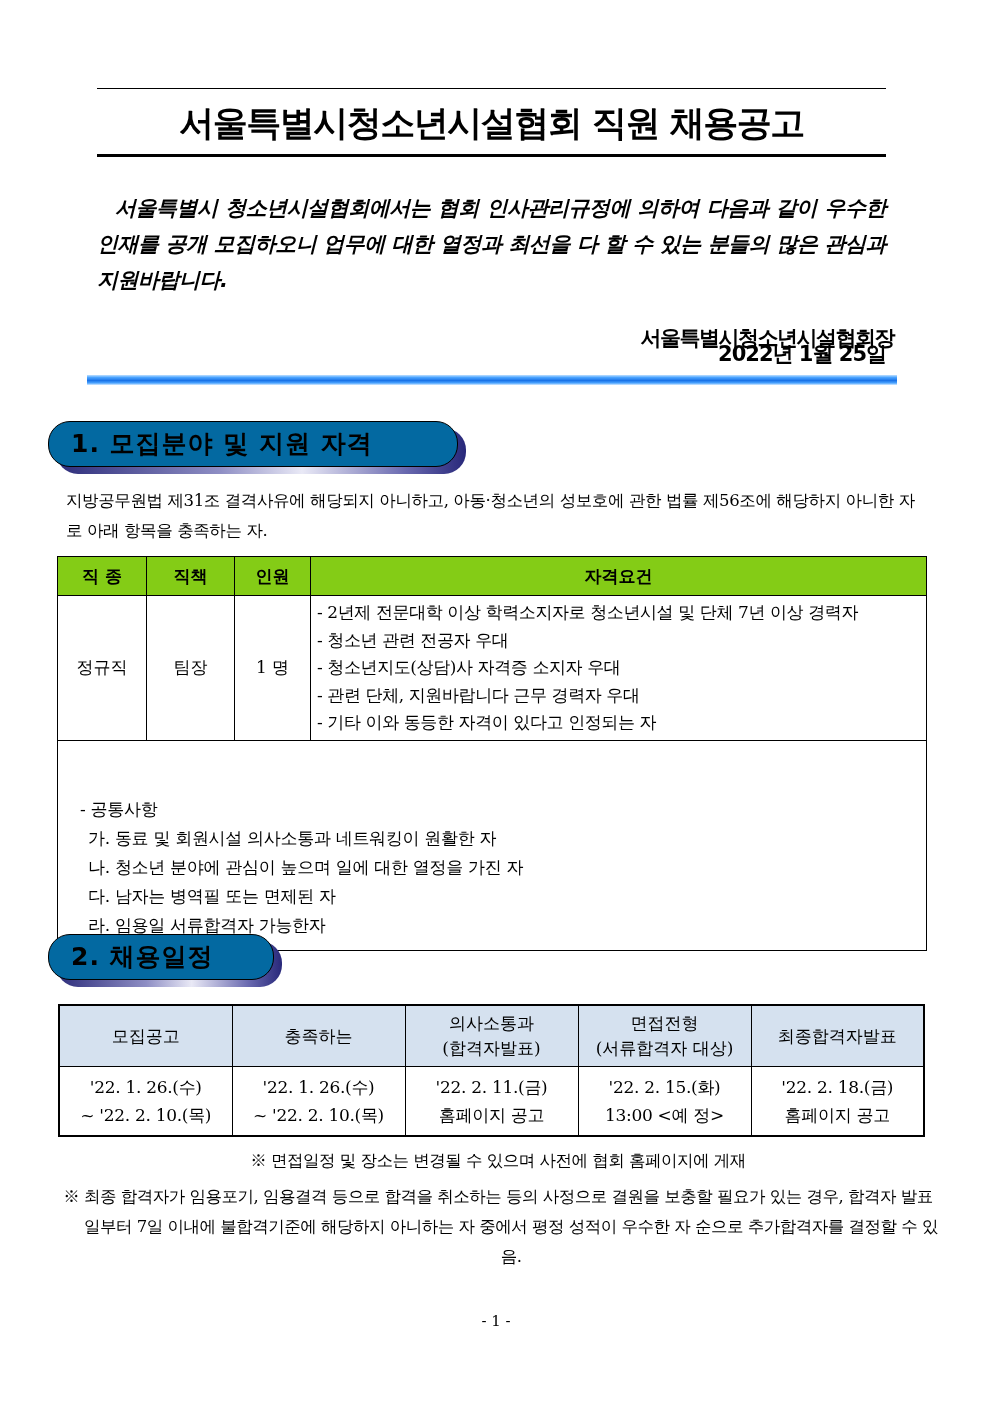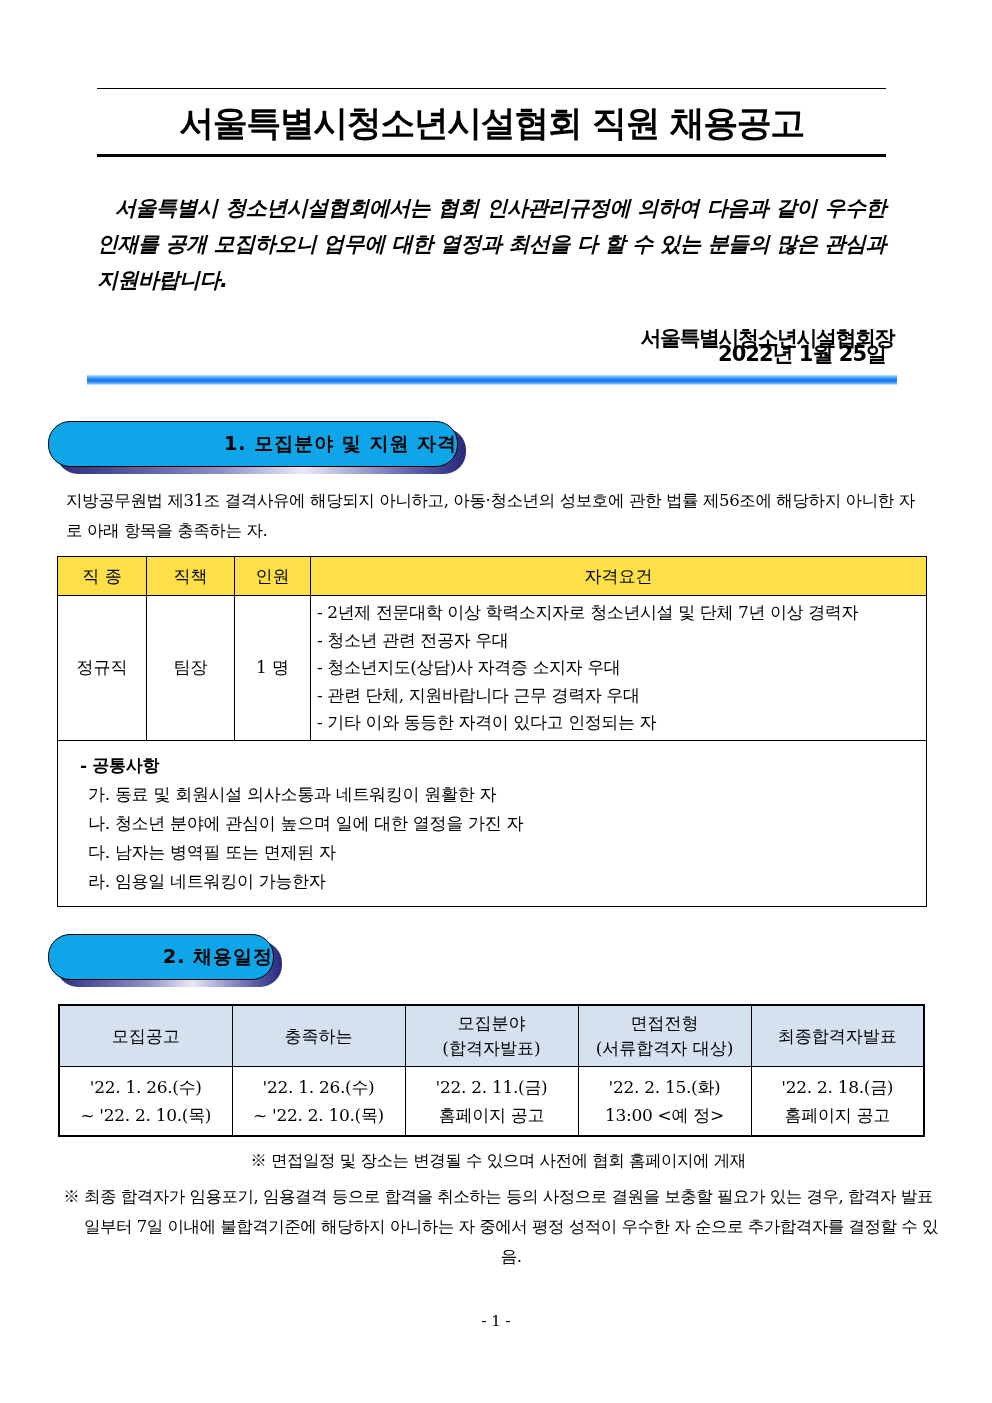--- a/index.html
+++ b/index.html
@@ -15,36 +15,36 @@
   .intro p { margin: 0; text-indent: 18px; }
   .date { right: 106px; top: 298px; font-size: 21px; font-weight: bold; letter-spacing: -1px; margin-top: 42px; }
   .signer { right: 98px; top: 324px; font-size: 21px; font-weight: bold; letter-spacing: -1.5px; }
   .blue-bar { left: 87px; top: 375px; width: 810px; height: 10px;
               background: linear-gradient(to bottom, #bfe0ff 0%, #4aa3ff 25%, #1a73e8 55%, #4aa3ff 80%, #d8ecff 100%); }
 
   .badge-wrap { left: 48px; height: 46px; }
   .badge-shadow { position: absolute; left: 8px; top: 7px; right: -8px; bottom: -7px;
                   border-radius: 22px;
                   background: linear-gradient(to right, #2c2c7a 0%, #8e8ec4 40%, #e9e9f6 60%, #6a6ab0 85%, #28287a 100%); }
-  .badge { position: absolute; left: 0; top: 0; right: 0; bottom: 0; background: #0ea5e9;
-           border: 1.5px solid #000; border-radius: 22px; font-size: 19px; font-weight: bold;
-           line-height: 43px; padding-left: 22px; letter-spacing: 1px; box-sizing: border-box; text-align: right; }
+  .badge { position: absolute; left: 0; top: 0; right: 0; bottom: 0; background: #0369a1;
+           border: 1.5px solid #000; border-radius: 22px; font-size: 25px; font-weight: bold;
+           line-height: 43px; padding-left: 22px; letter-spacing: 1px; box-sizing: border-box; }
 
   .para { left: 66px; top: 486px; width: 862px; font-family: "DejaVu Serif", "Liberation Serif", serif;
           font-size: 16.5px; line-height: 30px; letter-spacing: -0.4px; }
 
   table { border-collapse: collapse; font-family: "DejaVu Serif", "Liberation Serif", serif; }
   .t1 { left: 57px; top: 556px; width: 870px; }
   .t1 td, .t1 th { border: 1px solid #000; font-size: 17px; }
-  .t1 th { background: #fde047; font-weight: normal; height: 36px; }
+  .t1 th { background: #84cc16; font-weight: bold; height: 36px; }
   .t1 .c { text-align: center; }
   .req { padding: 3px 6px; line-height: 27.5px; letter-spacing: -0.4px; margin-left: 28px; }
   .req div { white-space: nowrap; }
   .common { padding: 10px 22px 10px 22px; line-height: 29px; font-size: 17px; letter-spacing: -0.3px; }
-  .common .ch { font-weight: bold; }
+  .common .ch { font-weight: normal; margin-top: 44px; }
   .common .it { padding-left: 8px; }
 
   .t2 { left: 58px; top: 1004px; width: 867px; border: 2px solid #000; }
   .t2 td, .t2 th { border: 1px solid #000; text-align: center; font-size: 17px; width: 20%; }
   .t2 th { background: #d5e1ef; font-weight: normal; height: 58px; line-height: 25px; }
   .t2 td { height: 66px; line-height: 28px; letter-spacing: -0.3px; }
 
   .notes { left: 58px; top: 1146px; width: 880px; font-family: "DejaVu Serif", "Liberation Serif", serif;
            font-size: 16.5px; line-height: 30px; letter-spacing: -0.5px; text-align: center; }
   .note { margin-bottom: 6px; padding-left: 26px; text-indent: -26px; }
@@ -91,42 +91,42 @@
       <div>- 관련 단체, 지원바랍니다 근무 경력자 우대</div>
       <div>- 기타 이와 동등한 자격이 있다고 인정되는 자</div>
     </td>
   </tr>
   <tr>
     <td colspan="4" class="common">
       <div class="ch">- 공통사항</div>
       <div class="it">가. 동료 및 회원시설 의사소통과 네트워킹이 원활한 자</div>
       <div class="it">나. 청소년 분야에 관심이 높으며 일에 대한 열정을 가진 자</div>
       <div class="it">다. 남자는 병역필 또는 면제된 자</div>
-      <div class="it">라. 임용일 네트워킹이 가능한자</div>
+      <div class="it">라. 임용일 서류합격자 가능한자</div>
     </td>
   </tr>
 </tbody>
   </table>
 
 <div class="abs badge-wrap" style="top:934px; width:226px;">
   <div class="badge-shadow"></div>
   <div class="badge">2. 채용일정</div>
 </div>
 
 <table class="abs t2">
   <tbody>
       <tr>
     <th>
           <div>모집공고</div>
         </th>
     <th>
           <div>충족하는</div>
         </th>
     <th>
-          <div>모집분야</div>
+          <div>의사소통과</div>
           <div>(합격자발표)</div>
         </th>
     <th>
           <div>면접전형</div>
           <div>(서류합격자 대상)</div>
         </th>
     <th>
           <div>최종합격자발표</div>
         </th>
   </tr>

